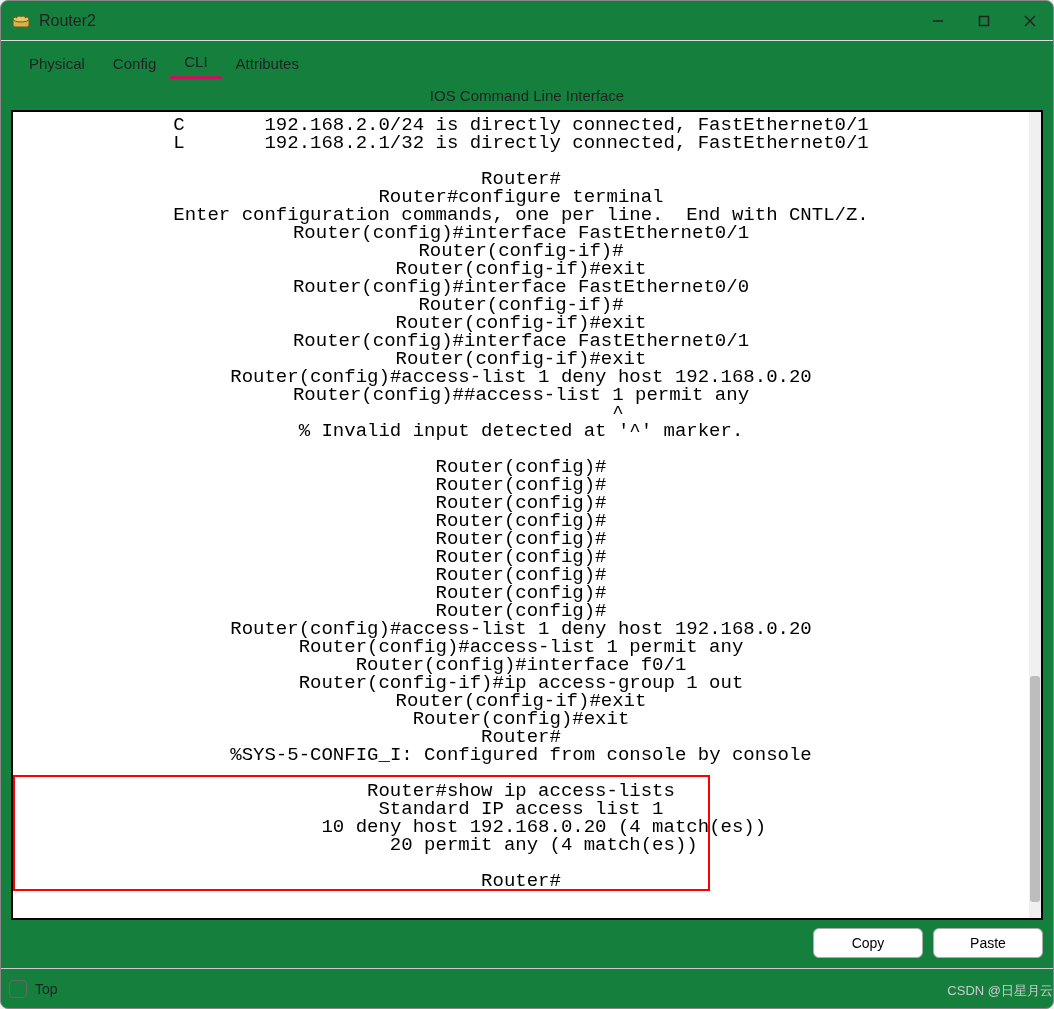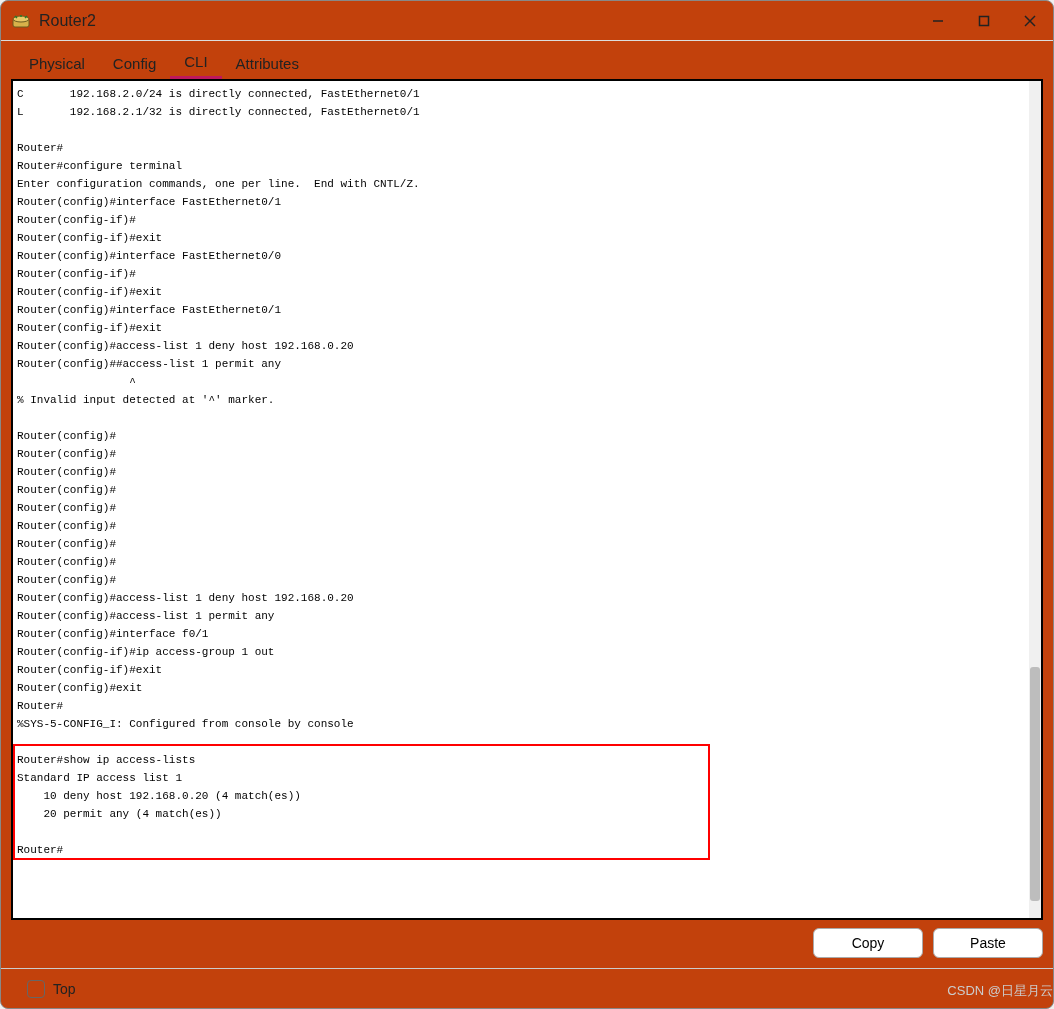--- a/index.html
+++ b/index.html
@@ -7,21 +7,21 @@
       margin: 0;
       font-family: "Segoe UI", Tahoma, sans-serif;
       background: #f0f0f0;
       width: 1054px;
       height: 1009px;
       overflow: hidden;
     }
     .window {
       width: 1054px;
       height: 1009px;
-      background: #c2410c;
+      background: #15803d;
       border: 1px solid #888;
       border-radius: 8px;
       display: flex;
       flex-direction: column;
     }
     .titlebar {
       height: 40px;
       display: flex;
       align-items: center;
       padding: 0 0 0 10px;
@@ -96,25 +96,26 @@
       flex: 1;
       border: 2px solid #000;
       background: #fff;
       overflow: hidden;
       display: flex;
     }
     .terminal {
       flex: 1;
       padding: 4px 4px;
       font-family: "Courier New", monospace;
-      font-size: 11px;
+      font-size: 19px;
       line-height: 18px;
       white-space: pre;
       color: #000;
       overflow: hidden;
+      text-align: center;
     }
     .scrollbar-track {
       width: 12px;
       background: #f0f0f0;
       position: relative;
     }
     .scrollbar-thumb {
       position: absolute;
       width: 10px;
       left: 1px;
@@ -142,21 +143,21 @@
       border: 1px solid #aaa;
       border-radius: 6px;
       cursor: pointer;
       text-align: center;
     }
     .footer {
       height: 40px;
       border-top: 1px solid #ccc;
       display: flex;
       align-items: center;
-      padding: 0 26px;
+      padding: 0 8px;
       gap: 8px;
       position: relative;
     }
     .checkbox {
       width: 18px;
       height: 18px;
       border: 1.5px solid #666;
       border-radius: 4px;
       cursor: pointer;
     }
@@ -206,20 +207,21 @@
   </div>
 
   <div class="content">
     <div class="tabs">
       <div class="tab">Physical</div>
       <div class="tab">Config</div>
       <div class="tab active">CLI</div>
       <div class="tab">Attributes</div>
     </div>
 
+    <div class="cli-title">IOS Command Line Interface</div>
 
     <div class="terminal-wrap">
       <div class="terminal-container">
         <div class="terminal" id="terminal">C       192.168.2.0/24 is directly connected, FastEthernet0/1
 L       192.168.2.1/32 is directly connected, FastEthernet0/1
 
 Router#
 Router#configure terminal
 Enter configuration commands, one per line.  End with CNTL/Z.
 Router(config)#interface FastEthernet0/1

